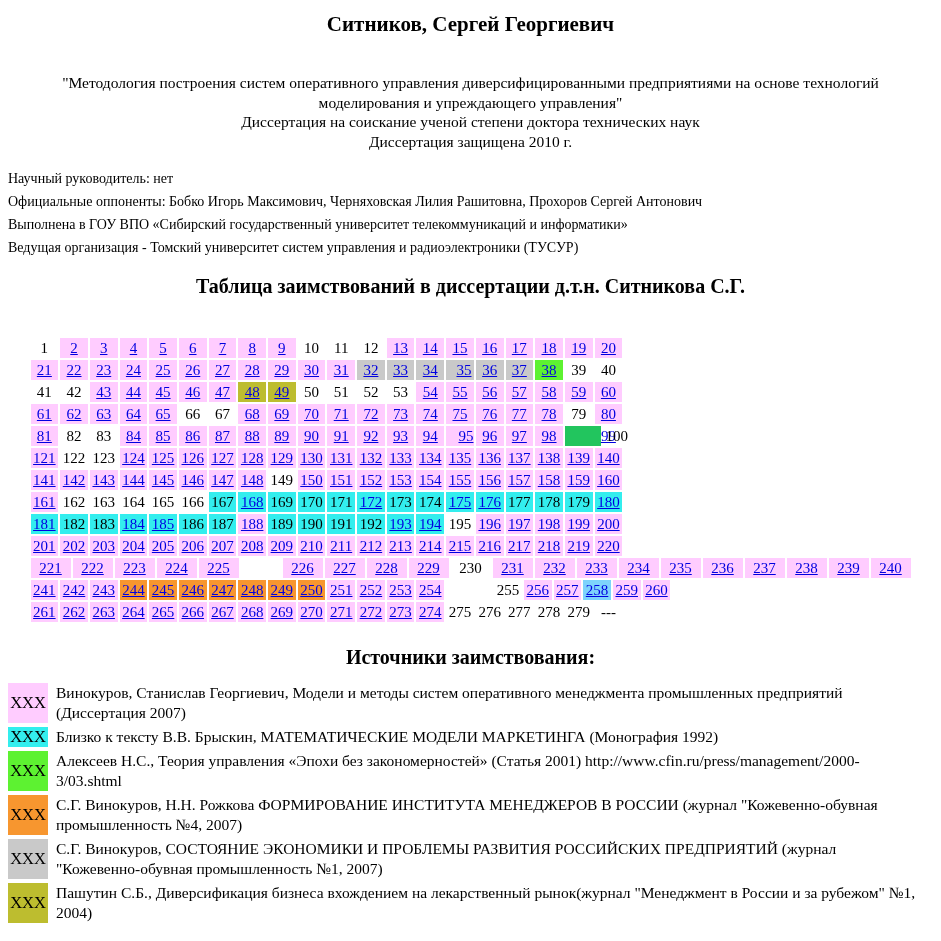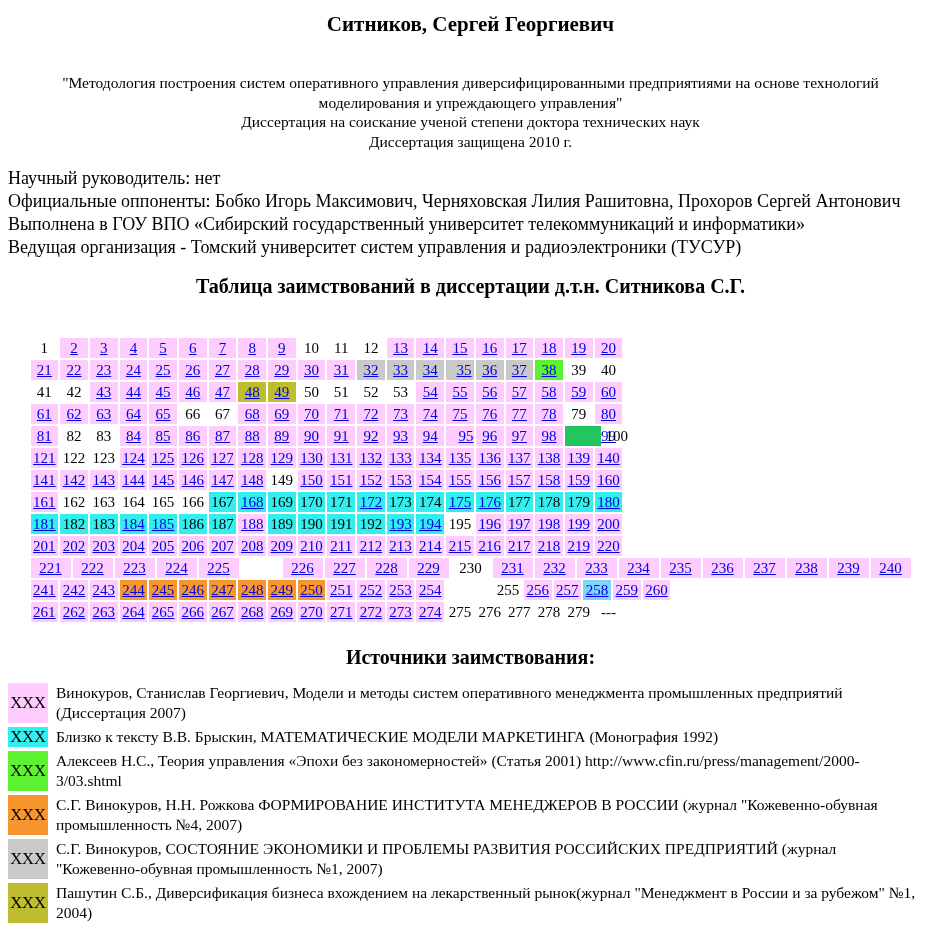--- a/index.html
+++ b/index.html
@@ -2,21 +2,21 @@
 <html><head>
 <meta charset="utf-8">
 <style>
   html,body{margin:0;padding:0;background:#ffffff;color:#000000;}
   body{width:941px;height:941px;overflow:hidden;
        font-family:"Liberation Serif","DejaVu Serif",serif;}
   .page{width:941px;}
   h1.title{font-size:21px;font-weight:bold;text-align:center;margin:12px 0 0 0;}
   .quote-block{margin-top:36px;text-align:center;font-size:15.5px;line-height:19.5px;}
   .quote{max-width:880px;margin:0 auto;}
-  .info-block{margin-top:16px;padding-left:8px;font-size:18px;line-height:23px;text-align:left;}
+  .info-block{margin-top:16px;padding-left:8px;font-size:14px;line-height:23px;text-align:left;}
   h2.table-heading{font-size:20px;font-weight:bold;text-align:center;margin:16px 0 10px 0;}
   .borrow-table{width:fit-content;margin:40px auto 0 auto;}
   .trow{display:flex;gap:2px;margin-bottom:2px;justify-content:flex-start;}
   .cell{box-sizing:border-box;width:27.7px;height:20px;font-size:15px;line-height:20px;
         text-align:center;display:block;text-decoration:none;color:#000;}
   .trow.row21 .cell{width:40px;}
   .cell.lnk{text-decoration:underline;}
   h3.sources-heading{font-size:20px;font-weight:bold;text-align:center;margin:24px 0 0 0;}
   .legend{margin:14px 8px 0 8px;}
   .legend-item{display:flex;align-items:stretch;margin-bottom:4px;max-width:915px;}

